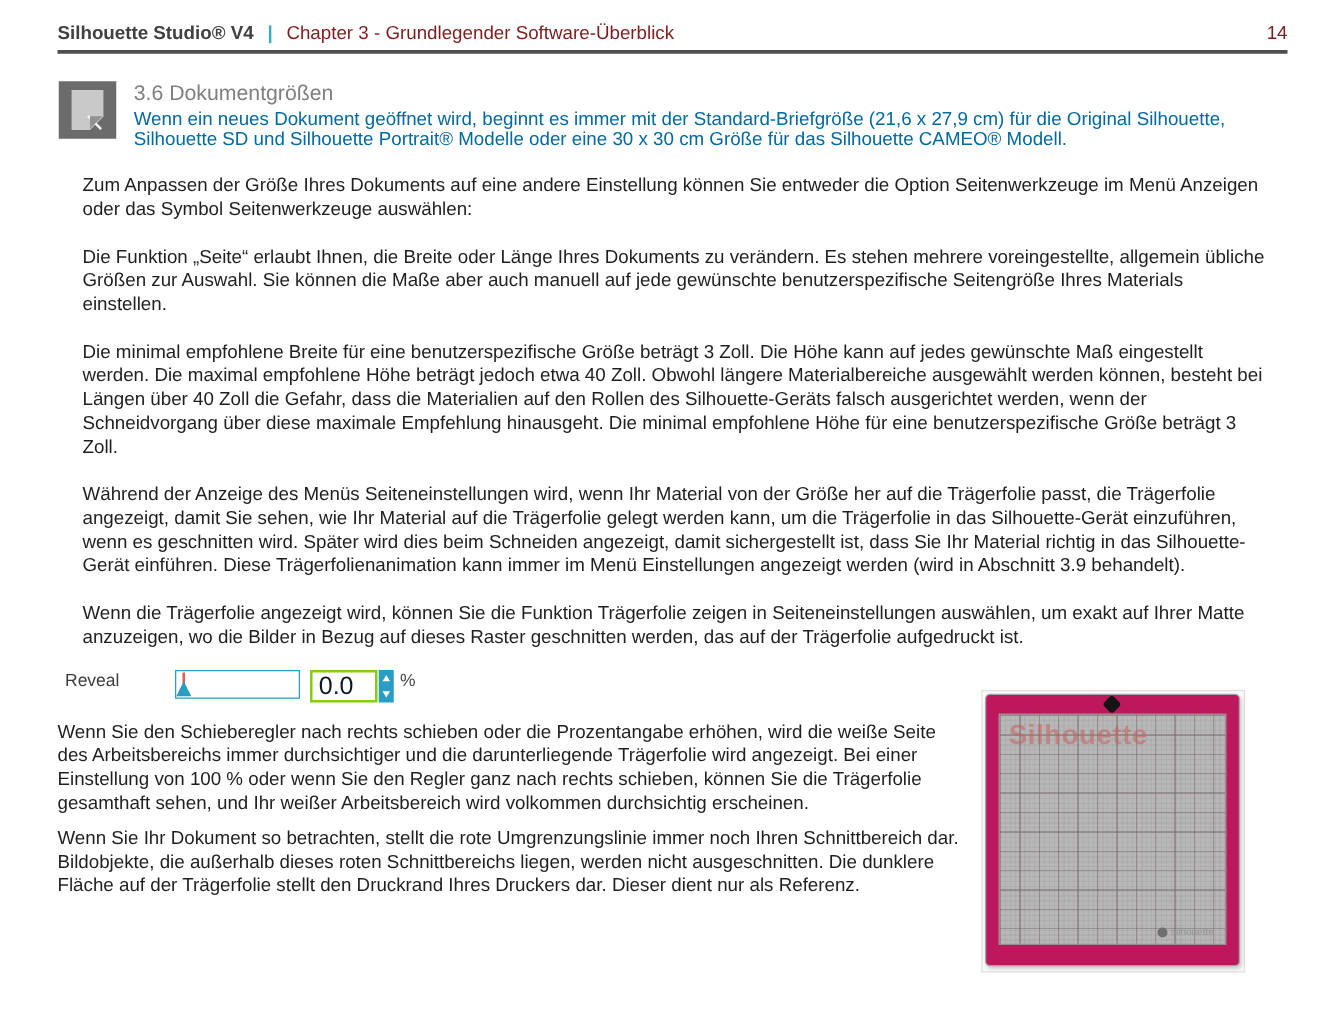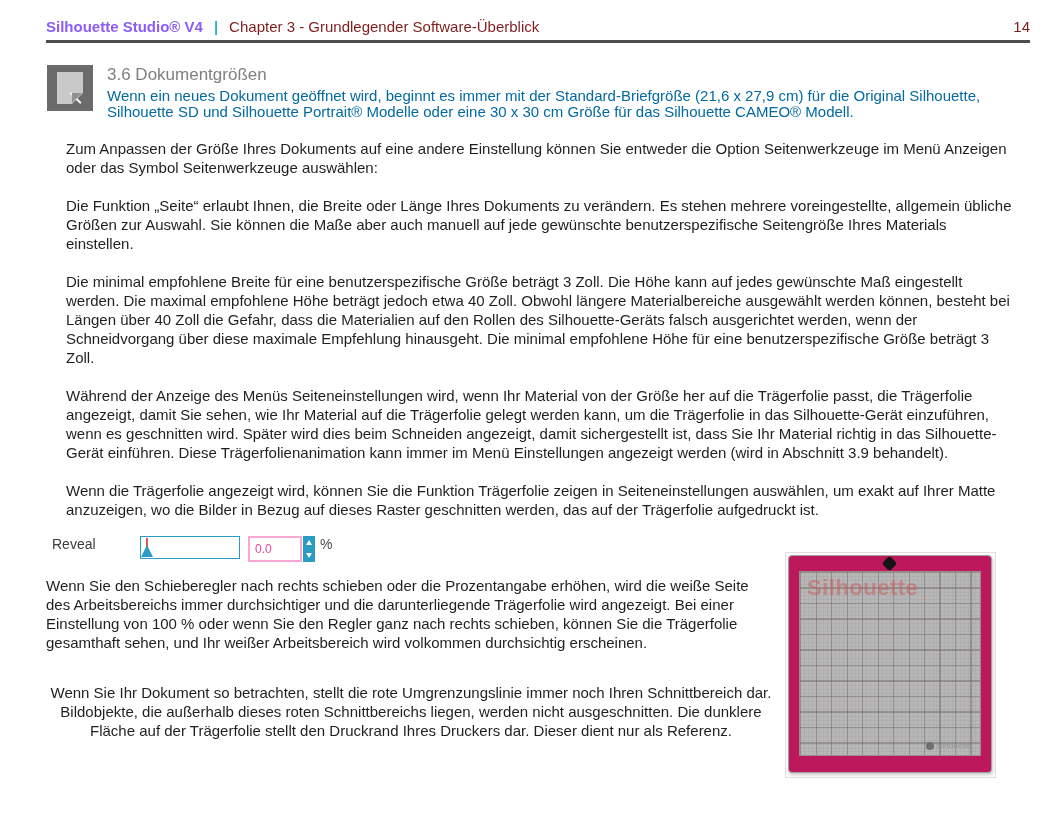--- a/index.html
+++ b/index.html
@@ -14,21 +14,21 @@
   .page { position:relative; width:1056px; height:816px; background:#fff; }
 
   
   .hdr {
     margin:18px 26px 0 46px;
     display:flex; align-items:baseline;
     border-bottom:3px solid #4d4d4d;
     padding-bottom:5px;
     font-size:15px;
   }
-  .hdr .brand { color:#8b5cf6; font-weight:bold; }
+  .hdr .brand { color:#404040; font-weight:bold; }
   .hdr .sep   { color:#36aec8; font-weight:bold; margin:0 11px; }
   .hdr .chapter { color:#7f1d1d; }
   .hdr .spacer { flex:1; }
   .hdr .pagenum { color:#7f1d1d; }
 
   
   .intro { display:flex; margin:22px 44px 0 47px; gap:14px; }
   .sec-icon { width:46px; height:46px; background:#6b6b6b; position:relative; flex:none; }
   .sec-icon .sheet {
     position:absolute; left:10px; top:7px; width:26px; height:32px; background:#c9c9c9;
@@ -62,42 +62,42 @@
   .track .handle {
     position:absolute; left:0; bottom:1px; width:0; height:0;
     border-left:6px solid transparent; border-right:6px solid transparent;
     border-bottom:12px solid #2a9dc4;
   }
   .track .redline {
     position:absolute; left:5px; top:1px; width:2px; height:9px; background:#e05a50;
   }
   .numwrap { display:flex; align-items:stretch; margin-left:8px; height:26px; }
   .numbox {
-    width:54px; height:26px; border:2px solid #f9a8d4; background:#fff;
+    width:54px; height:26px; border:2px solid #84cc16; background:#fff;
     font-family:"Liberation Sans", sans-serif;
-    font-size:12px; color:#ec4899; padding-left:5px; outline:none;
+    font-size:20px; color:#0f172a; padding-left:5px; outline:none;
   }
   .spinner { width:12px; margin-left:1px; background:#2a9dc4; display:flex; flex-direction:column; }
   .spin-btn { flex:1; display:flex; align-items:center; justify-content:center; cursor:pointer; }
   .spin-btn.up::after {
     content:""; width:0; height:0;
     border-left:3px solid transparent; border-right:3px solid transparent;
     border-bottom:5px solid #ffffff;
   }
   .spin-btn.down::after {
     content:""; width:0; height:0;
     border-left:3px solid transparent; border-right:3px solid transparent;
     border-top:5px solid #ffffff;
   }
   .unit { margin-left:5px; font-size:14px; color:#4a4a4a; }
 
   
   .bottom { margin:14px 0 0 46px; width:730px; }
   .bottom p { font-size:15px; line-height:19px; }
-  .bottom p + p { margin-top:31px;text-align:center; }
+  .bottom p + p { margin-top:9px; }
 
   
   .mat {
     position:absolute; left:785px; top:534px; width:211px; height:226px;
     background:#fbfbfb; border:1px solid #e0e0e0;
   }
   .mat-frame {
     position:absolute; left:2px; top:2px; right:3px; bottom:4px;
     background:#be185d; border:1px solid #a3a3a3; border-radius:4px;
     box-shadow:1px 2px 3px rgba(0,0,0,0.18);

